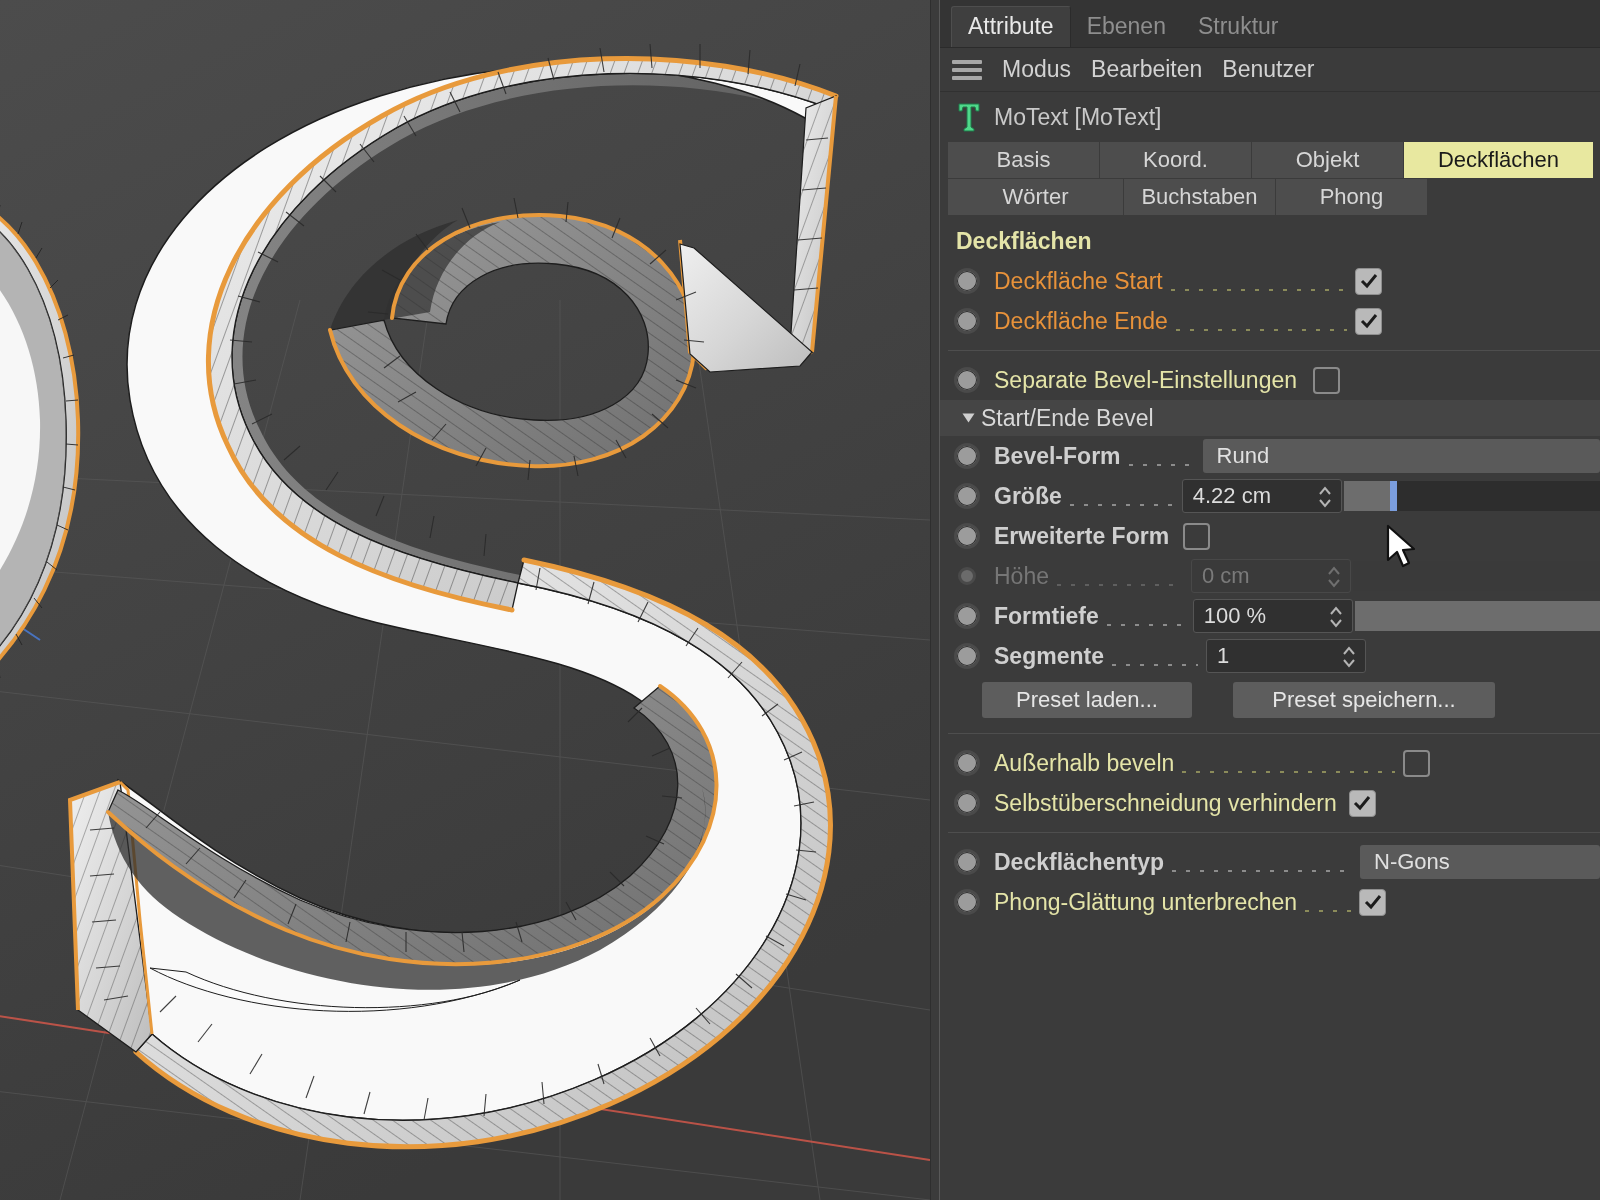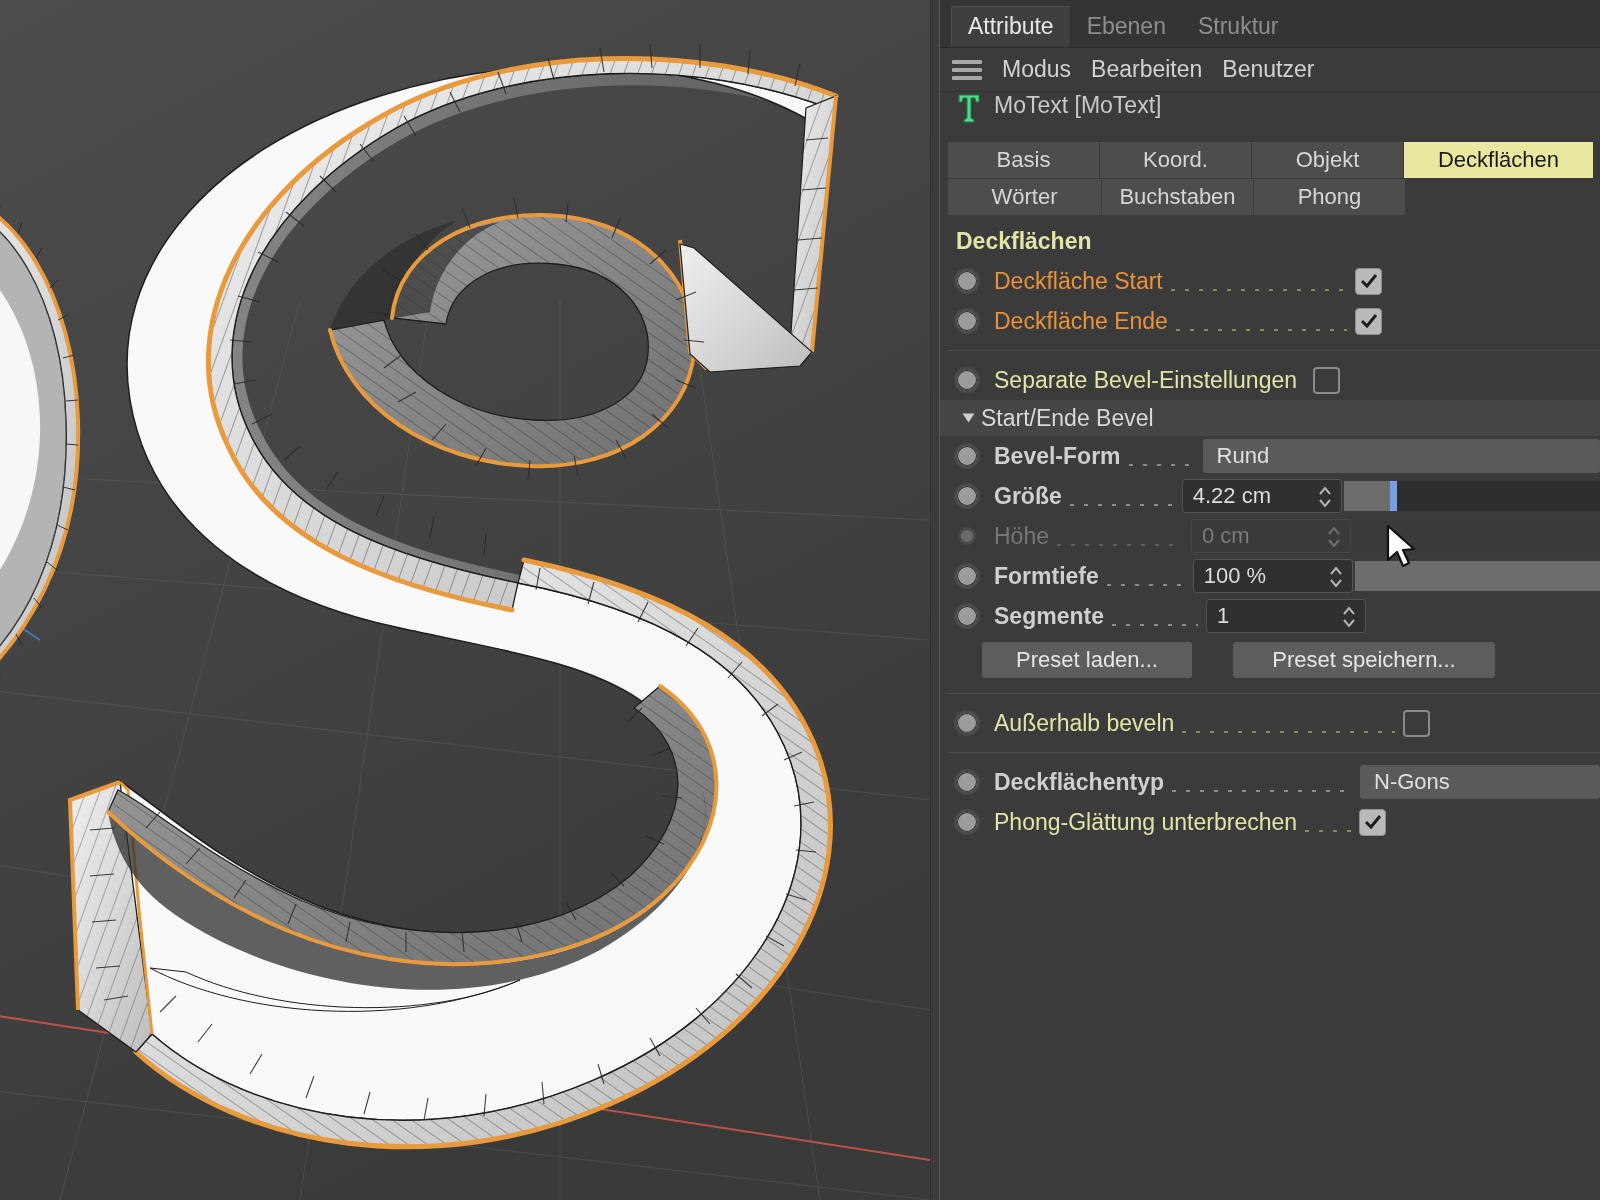--- a/index.html
+++ b/index.html
@@ -65,21 +65,21 @@
     height: 44px; padding-left: 12px;
     background: #3b3b3b;
     border-bottom: 1px solid #313131;
   }
   .hamb { width: 30px; height: 20px; display:flex; flex-direction:column; justify-content:space-between; }
   .hamb i { display:block; height: 4px; background:#a8a8a8; border-radius:1px; }
   .menuitem { font-size: 23px; color:#d2d2d2; }
 
   
   .objhdr {
-    display:flex; align-items:flex-start; gap: 12px;
+    display:flex; align-items:center; gap: 12px;
     height: 50px; padding-left: 16px;
     background:#3b3b3b;
   }
   .motext-icon { width: 26px; height: 32px; display:block; }
   .objname { font-size: 23px; color:#c9c9c9; }
 
   
   .ptabs { padding: 0 6px 0 8px; }
   .ptabrow { display:flex; height: 37px; }
   .ptab {
@@ -557,21 +557,21 @@
     </div>
 
     <div class="ptabs">
       <div class="ptabrow">
         <div class="ptab" style="width:152px">Basis</div>
         <div class="ptab" style="width:152px">Koord.</div>
         <div class="ptab" style="width:152px">Objekt</div>
         <div class="ptab sel" style="width:190px">Deckflächen</div>
       </div>
       <div class="ptabrow">
-        <div class="ptab" style="width:154px">Wörter</div>
+        <div class="ptab" style="width:176px">Wörter</div>
         <div class="ptab" style="width:152px">Buchstaben</div>
         <div class="ptab" style="width:152px">Phong</div>
       </div>
     </div>
 
     <div class="sectitle">Deckflächen</div>
 
     <div class="prow">
       <div class="kdot"></div>
       <div class="plabel anim">Deckfläche Start</div>
@@ -625,20 +625,26 @@
           <path d="M3 10 L8 4 L13 10" fill="none" stroke="#b4b4b4" stroke-width="2"></path>
           <path d="M3 16 L8 22 L13 16" fill="none" stroke="#b4b4b4" stroke-width="2"></path>
           </svg>
       </div>
       <div class="slider">
         <div class="fill" style="width:18%"></div>
         <div class="handle" style="left:18%"></div>
       </div>
     </div>
 
+    <div class="prow">
+      <div class="kdot"></div>
+      <div class="plabel norm">Erweiterte Form</div>
+      <div class="cbx empty" style="margin-left:14px"></div>
+      <div style="flex:1"></div>
+    </div>
 
     <div class="prow">
       <div class="kdot off"></div>
       <div class="plabel dim">Höhe</div>
       <div class="leader d" style="max-width:126px;flex:0 0 126px"></div>
       <div class="numfield dis">
         <span class="val">0 cm</span>
         <svg class="spin" viewBox="0 0 16 26">
           <path d="M3 10 L8 4 L13 10" fill="none" stroke="#6f6f6f" stroke-width="2"></path>
           <path d="M3 16 L8 22 L13 16" fill="none" stroke="#6f6f6f" stroke-width="2"></path>
@@ -684,20 +690,29 @@
 
     <div class="sep"></div>
 
     <div class="prow">
       <div class="kdot"></div>
       <div class="plabel usr">Außerhalb beveln</div>
       <div class="leader g"></div>
       <div class="cbx empty" style="margin-right:170px"></div>
     </div>
 
+    <div class="prow">
+      <div class="kdot"></div>
+      <div class="plabel usr">Selbstüberschneidung verhindern</div>
+      <div class="cbx" style="margin-left:12px;margin-right:170px">
+        <svg width="20" height="20" viewBox="0 0 20 20">
+          <path d="M3 10 L8 15 L17 4" fill="none" stroke="#1c1c1c" stroke-width="3"></path>
+          </svg>
+      </div>
+    </div>
 
     <div class="sep"></div>
 
     <div class="prow">
       <div class="kdot"></div>
       <div class="plabel norm">Deckflächentyp</div>
       <div class="leader w"></div>
       <div class="dropdown" style="flex:0 0 240px">N-Gons</div>
     </div>
 

